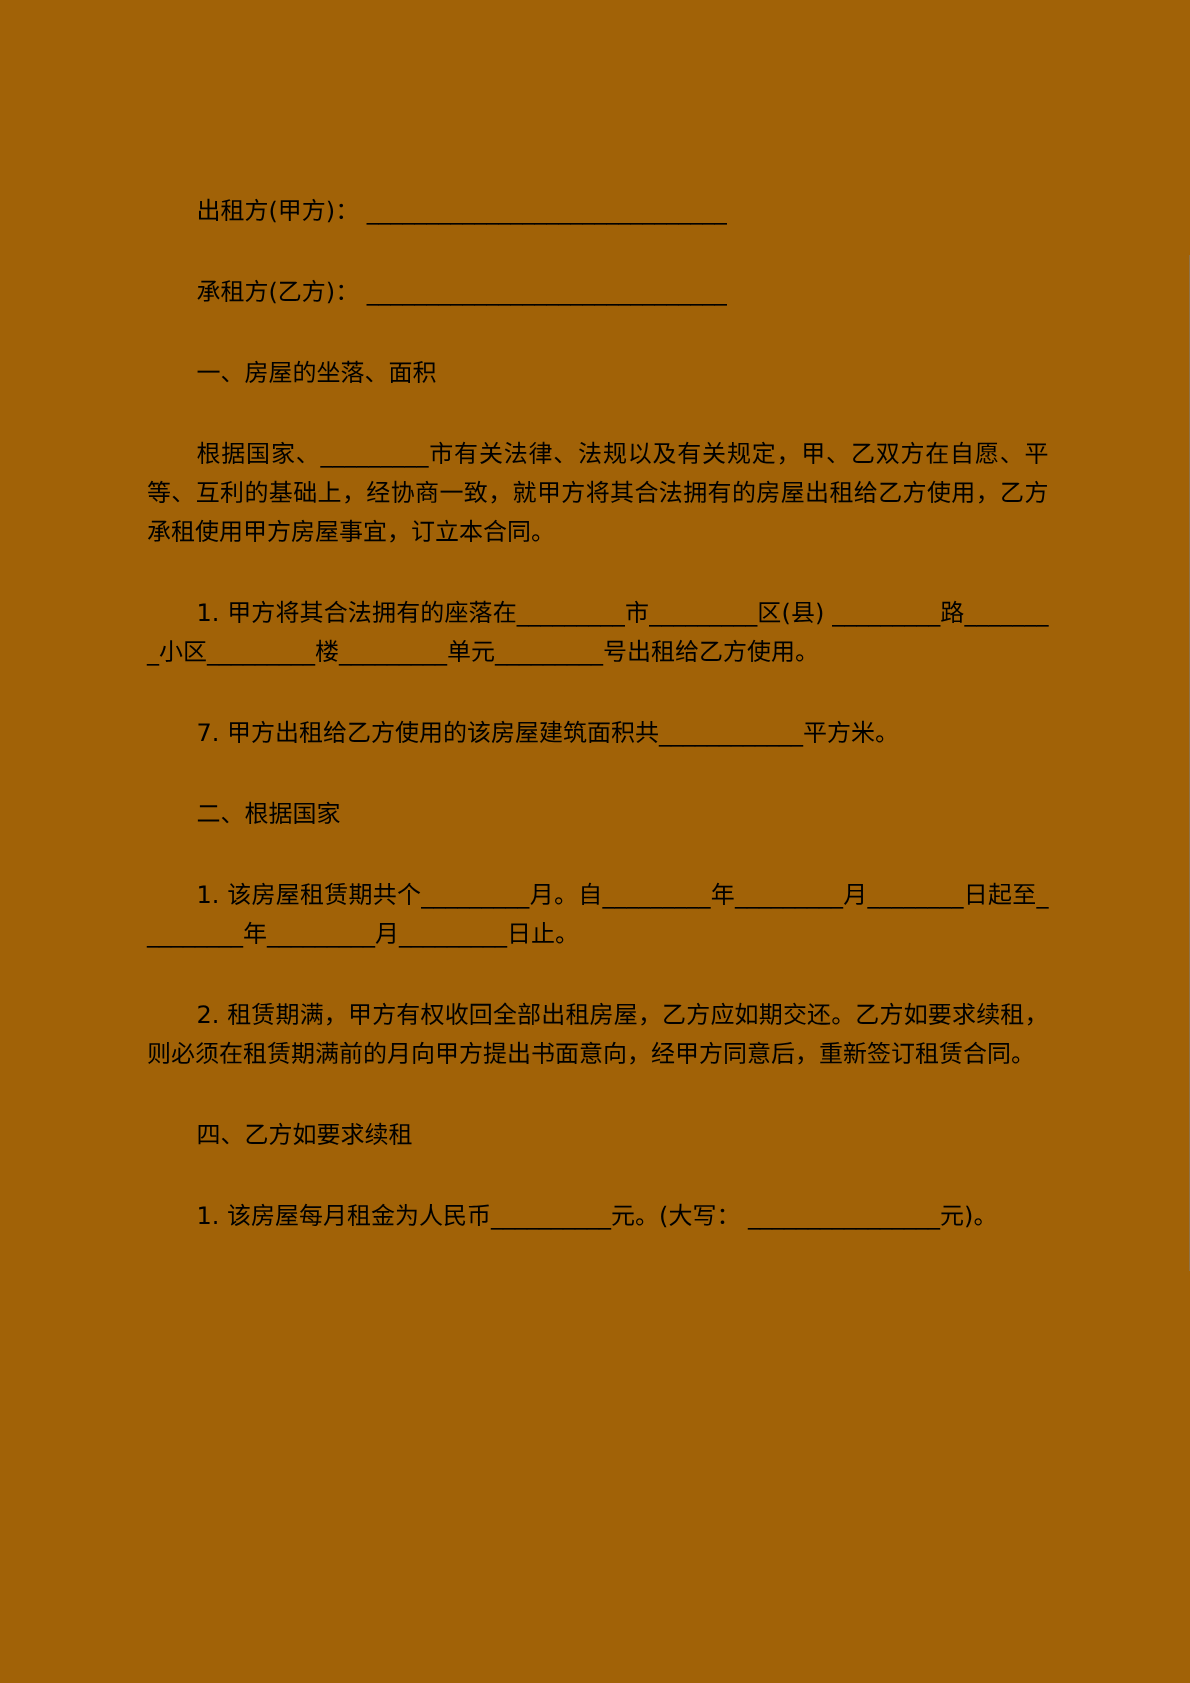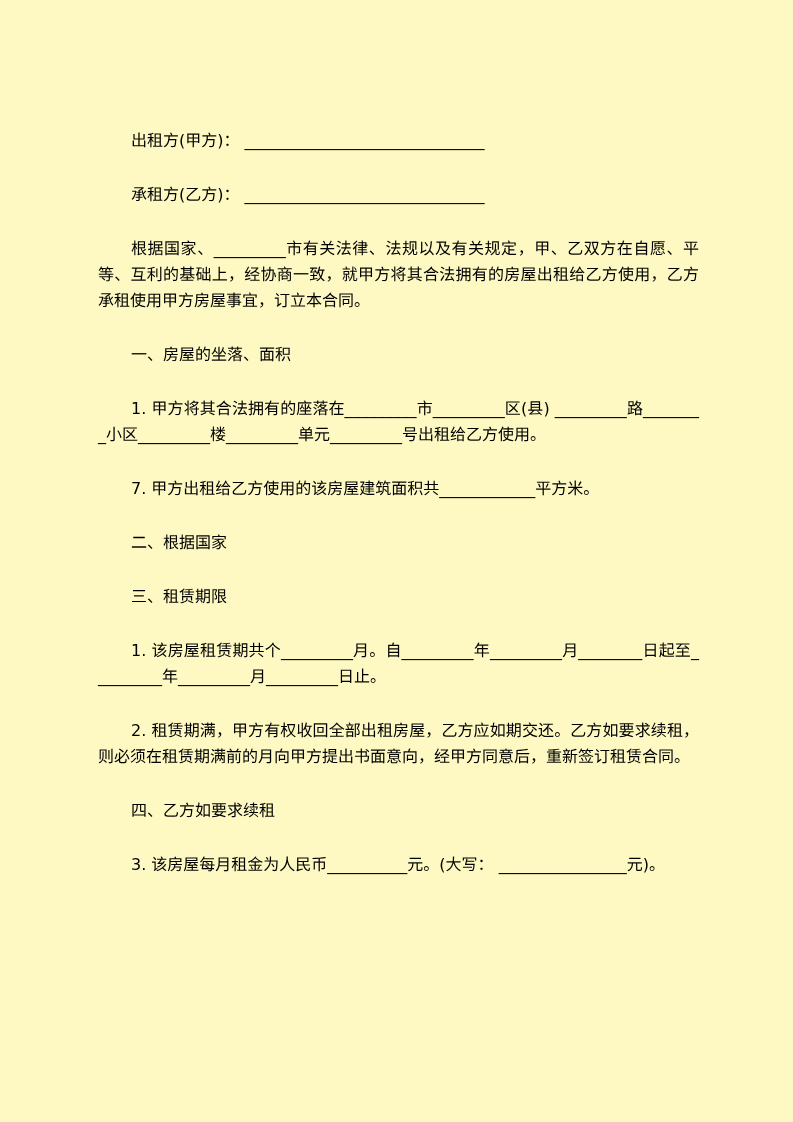--- a/index.html
+++ b/index.html
@@ -5,21 +5,21 @@
   html, body {
     margin: 0;
     padding: 0;
     background: #808080;
   }
   .page {
     position: relative;
     width: 793px;
     height: 1122px;
     margin: 0 auto;
-    background: #fef9c3;
+    background: #a16207;
     overflow: hidden;
     box-sizing: border-box;
     font-family: "DejaVu Sans", "Liberation Sans", sans-serif;
   }
   .content {
     position: absolute;
     top: 0;
     left: 98px;
     width: 601px;
     padding-top: 128px;
@@ -44,36 +44,35 @@
 </head>
 <body>
 
 <div class="page">
   <div class="content">
 
     <p class="doc-par">出租方(甲方)： ______________________________</p>
 
     <p class="doc-par">承租方(乙方)： ______________________________</p>
 
+    <p class="doc-par doc-heading">一、房屋的坐落、面积</p>
+
     <p class="doc-par">根据国家、_________市有关法律、法规以及有关规定，甲、乙双方在自愿、平等、互利的基础上，经协商一致，就甲方将其合法拥有的房屋出租给乙方使用，乙方承租使用甲方房屋事宜，订立本合同。</p>
-
-    <p class="doc-par doc-heading">一、房屋的坐落、面积</p>
 
     <p class="doc-par">1. 甲方将其合法拥有的座落在_________市_________区(县) _________路________小区_________楼_________单元_________号出租给乙方使用。</p>
 
     <p class="doc-par">7. 甲方出租给乙方使用的该房屋建筑面积共____________平方米。</p>
 
     <p class="doc-par doc-heading">二、根据国家</p>
 
 
 
-    <p class="doc-par doc-heading">三、租赁期限</p>
 
     <p class="doc-par">1. 该房屋租赁期共个_________月。自_________年_________月________日起至_________年_________月_________日止。</p>
 
     <p class="doc-par">2. 租赁期满，甲方有权收回全部出租房屋，乙方应如期交还。乙方如要求续租，则必须在租赁期满前的月向甲方提出书面意向，经甲方同意后，重新签订租赁合同。</p>
 
     <p class="doc-par doc-heading">四、乙方如要求续租</p>
 
-    <p class="doc-par">3. 该房屋每月租金为人民币__________元。(大写： ________________元)。</p>
+    <p class="doc-par">1. 该房屋每月租金为人民币__________元。(大写： ________________元)。</p>
 
   </div>
 </div>
 
 </body></html>

